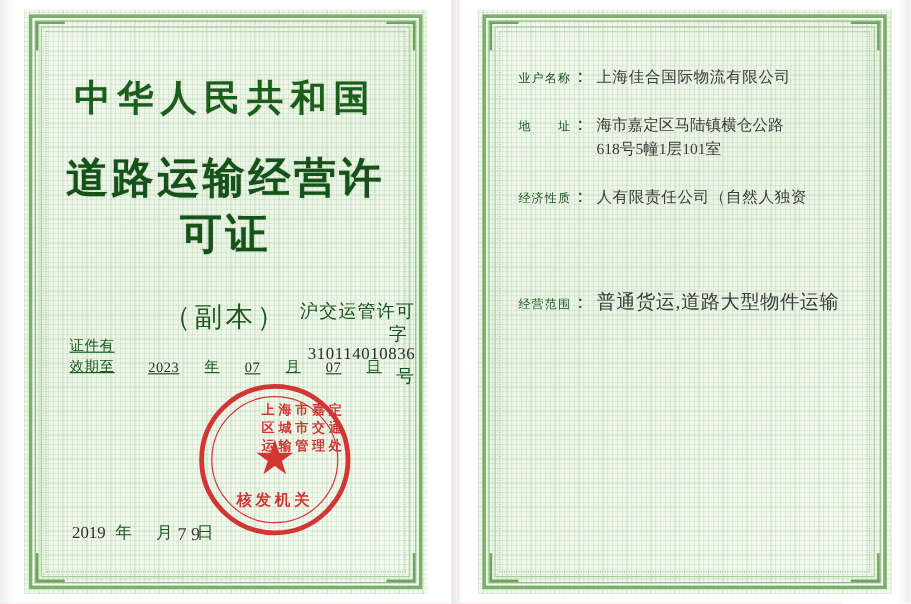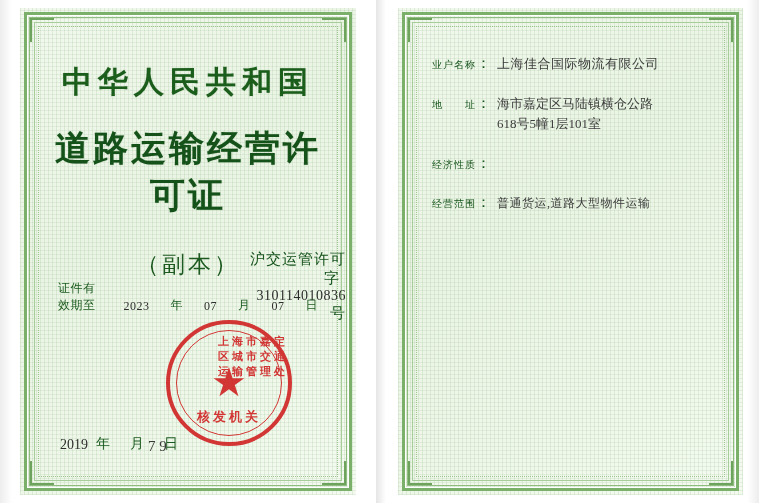--- a/index.html
+++ b/index.html
@@ -141,20 +141,21 @@
 
   .valid-row {
     position: absolute;
     left: 38px; right: 34px; top: 272px;
     display: flex;
     align-items: flex-end;
     font-family: "Liberation Serif", serif;
     font-size: 12px;
     color: #1a5a1e;
     letter-spacing: 0.5px;
+    text-decoration: underline;
   }
   .valid-row .val {
     color: #2d2d2d;
     margin: 0 17px;
     font-size: 12px;
   }
   .valid-row .unit { margin: 0 4px; }
 
   
   .seal {
@@ -245,21 +246,21 @@
     font-size: 15px;
   }
   .field-value {
     flex: 1;
     font-size: 13px;
     color: #3b3b3b;
     letter-spacing: 0.5px;
     line-height: 1.5;
     padding-left: 4px;
   }
-  .field-value.small { font-size: 12px; }
+  .field-value.small { font-size: 16px; margin-top: 48px; }
   .addr-block { display: flex; justify-content: flex-end; }
   .addr-lines { flex: 1; padding-left: 4px; }
   .addr-lines div {
     font-size: 13px;
     color: #3b3b3b;
     line-height: 1.55;
   }
   
   .gutter {
     position: absolute;
@@ -360,20 +361,21 @@
           <span class="field-colon">：</span>
           <span class="addr-lines">
             <div>海市嘉定区马陆镇横仓公路</div>
             <div>618号5幢1层101室</div>
           </span>
         </div>
 
         <div class="field">
           <span class="field-label">经济性质</span>
           <span class="field-colon">：</span>
+          <span class="field-value">人有限责任公司（自然人独资</span>
         </div>
 
         <div class="field">
           <span class="field-label">经营范围</span>
           <span class="field-colon">：</span>
           <span class="field-value small">普通货运,道路大型物件运输</span>
         </div>
 
       </div>
     </div>

